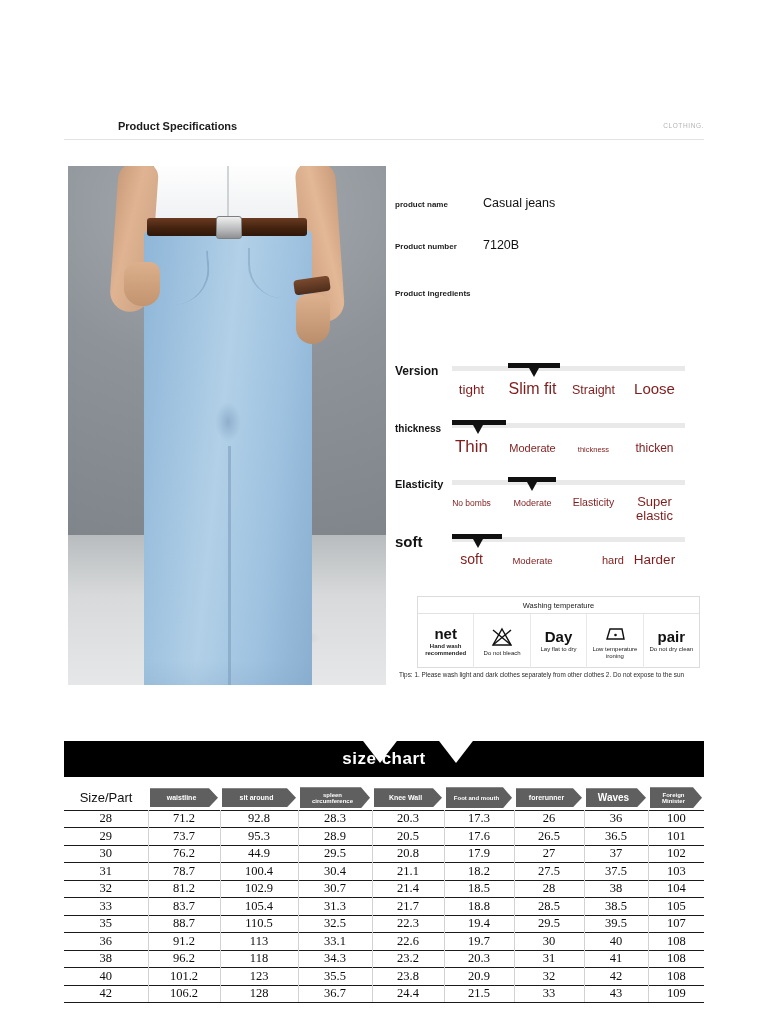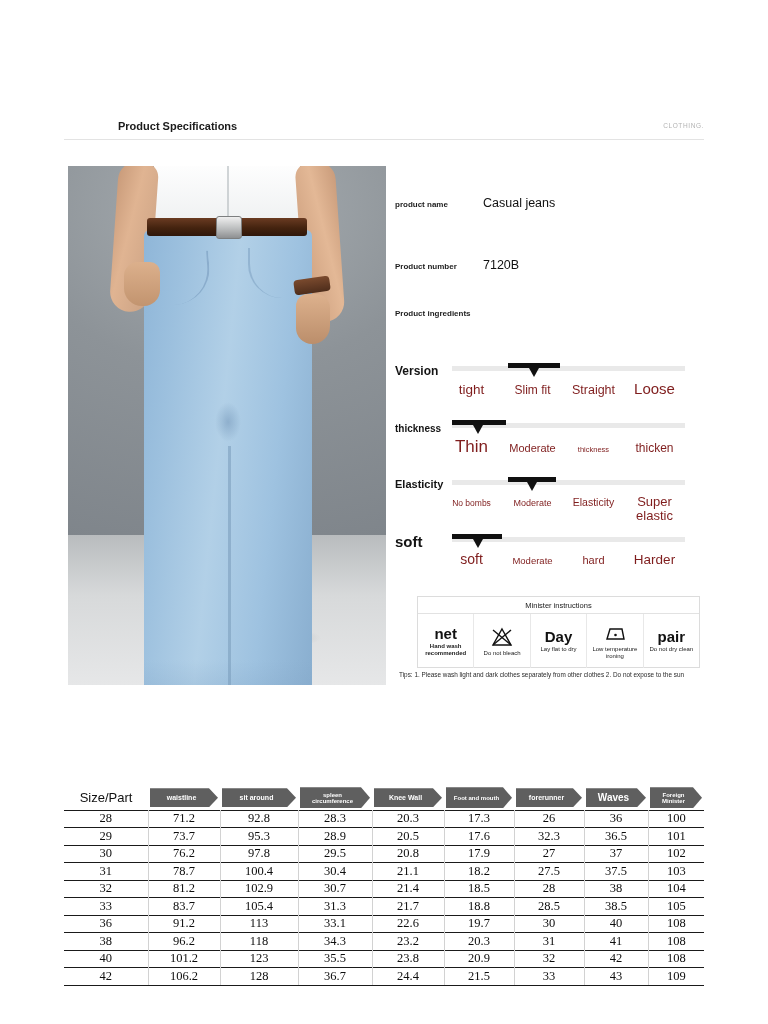--- a/index.html
+++ b/index.html
@@ -138,21 +138,21 @@
     background:linear-gradient(#6d3a28,#4a2318 70%,#33180f);
     border-radius:10px 26px 8px 8px; transform:rotate(-3deg);
   }
 
   
   .info { position:absolute; left:395px; top:166px; width:310px; }
   .kv { display:flex; align-items:baseline; margin-bottom:0; }
   .kv-label { font-size:8px; font-weight:bold; color:#1d1d1d; width:74px; }
   .kv-value { font-size:12.5px; color:#111; margin-left:14px; }
   .row-name { margin-top:30px; }
-  .row-number { margin-top:48px; }
+  .row-number { margin-top:28px; }
   .row-ing { margin-top:37px; }
   .row-ing .kv-label { width:auto; }
 
   
   .attrs { position:absolute; left:395px; top:363px; width:290px; }
   .attr { position:relative; height:57px; }
   .attr-name {
     position:absolute; left:0; top:2px; font-weight:bold; color:#141414;
     line-height:1;
     text-align:center;
@@ -171,21 +171,21 @@
     display:flex; align-items:baseline;
   }
   .attr-opt { flex:1; text-align:center; color:#7f1d1d; line-height:1.05; }
 
   
   .attr-version .attr-name { font-size:12px; }
   .attr-version .attr-track { left:57px; right:0; }
   .attr-version .attr-fill { left:113px; width:52px; }
   .attr-version .attr-pin { left:134px; }
   .attr-version .o1 { font-size:13.5px; }
-  .attr-version .o2 { font-size:12px; }
+  .attr-version .o2 { font-size:16px; }
   .attr-version .o3 { font-size:12.5px; }
   .attr-version .o4 { font-size:15px; }
 
   .attr-thickness .attr-name { font-size:10px; top:4px; }
   .attr-thickness .attr-track { left:57px; right:0; }
   .attr-thickness .attr-fill { left:57px; width:54px; }
   .attr-thickness .attr-pin { left:78px; }
   .attr-thickness .o1 { font-size:17px; }
   .attr-thickness .o2 { font-size:11px; }
   .attr-thickness .o3 { font-size:7.5px; }
@@ -199,21 +199,21 @@
   .attr-elastic .o2 { font-size:9px; }
   .attr-elastic .o3 { font-size:10.5px; }
   .attr-elastic .o4 { font-size:13px; }
 
   .attr-soft .attr-name { font-size:15px; top:0; }
   .attr-soft .attr-track { left:57px; right:0; }
   .attr-soft .attr-fill { left:57px; width:50px; }
   .attr-soft .attr-pin { left:78px; }
   .attr-soft .o1 { font-size:14px; }
   .attr-soft .o2 { font-size:9.5px; }
-  .attr-soft .o3 { font-size:11px; }
+  .attr-soft .o3 { font-size:11px;text-align:right; }
   .attr-soft .o4 { font-size:13.5px; }
 
   
   .wash {
     position:absolute; left:417px; top:596px; width:283px; height:72px;
     border:1px solid #dcdcdc; background:#fff;
   }
   .wash-title {
     height:17px; border-bottom:1px solid #e2e2e2;
     display:flex; align-items:center; justify-content:center;
@@ -387,21 +387,21 @@
       <div class="attr-opts">
         <div class="attr-opt o1">soft</div>
         <div class="attr-opt o2">Moderate</div>
         <div class="attr-opt o3">hard</div>
         <div class="attr-opt o4">Harder</div>
       </div>
     </div>
   </div>
 
   <div class="wash">
-    <div class="wash-title">Minister instructions</div>
+    <div class="wash-title">Washing temperature</div>
     <div class="wash-cells">
 
       <div class="wash-cell">
         <div class="wash-word">net</div>
         <div class="wash-cap b">Hand wash recommended</div>
       </div>
 
       <div class="wash-cell">
         <svg class="wash-ico" viewBox="0 0 26 22">
           <path d="M13 3 L22 19 L4 19 Z" fill="none" stroke="#111" stroke-width="1.4"></path>
@@ -427,20 +427,25 @@
       <div class="wash-cell">
         <div class="wash-word">pair</div>
         <div class="wash-cap">Do not dry clean</div>
       </div>
 
     </div>
   </div>
 
   <div class="tips">Tips: 1. Please wash light and dark clothes separately from other clothes 2. Do not expose to the sun</div>
 
+  <div class="sizebanner">
+    <div class="notch notch-l"></div>
+    <div class="notch notch-r"></div>
+    <div class="sizebanner-text">size chart</div>
+  </div>
 
   <table class="sizetable">
     <colgroup>
       <col style="width:84px">
         <col style="width:72px">
         <col style="width:78px">
       <col style="width:74px">
         <col style="width:72px">
         <col style="width:70px">
       <col style="width:70px">
@@ -490,28 +495,28 @@
           <td>36</td>
           <td>100</td>
         </tr>
         <tr>
           <td>29</td>
           <td>73.7</td>
           <td>95.3</td>
           <td>28.9</td>
           <td>20.5</td>
           <td>17.6</td>
-          <td>32.3</td>
+          <td>26.5</td>
           <td>36.5</td>
           <td>101</td>
         </tr>
         <tr>
           <td>30</td>
           <td>76.2</td>
-          <td>97.8</td>
+          <td>44.9</td>
           <td>29.5</td>
           <td>20.8</td>
           <td>17.9</td>
           <td>27</td>
           <td>37</td>
           <td>102</td>
         </tr>
         <tr>
           <td>31</td>
           <td>78.7</td>
@@ -539,20 +544,31 @@
           <td>83.7</td>
           <td>105.4</td>
           <td>31.3</td>
           <td>21.7</td>
           <td>18.8</td>
           <td>28.5</td>
           <td>38.5</td>
           <td>105</td>
         </tr>
         <tr>
+          <td>35</td>
+          <td>88.7</td>
+          <td>110.5</td>
+          <td>32.5</td>
+          <td>22.3</td>
+          <td>19.4</td>
+          <td>29.5</td>
+          <td>39.5</td>
+          <td>107</td>
+        </tr>
+        <tr>
           <td>36</td>
           <td>91.2</td>
           <td>113</td>
           <td>33.1</td>
           <td>22.6</td>
           <td>19.7</td>
           <td>30</td>
           <td>40</td>
           <td>108</td>
         </tr>

